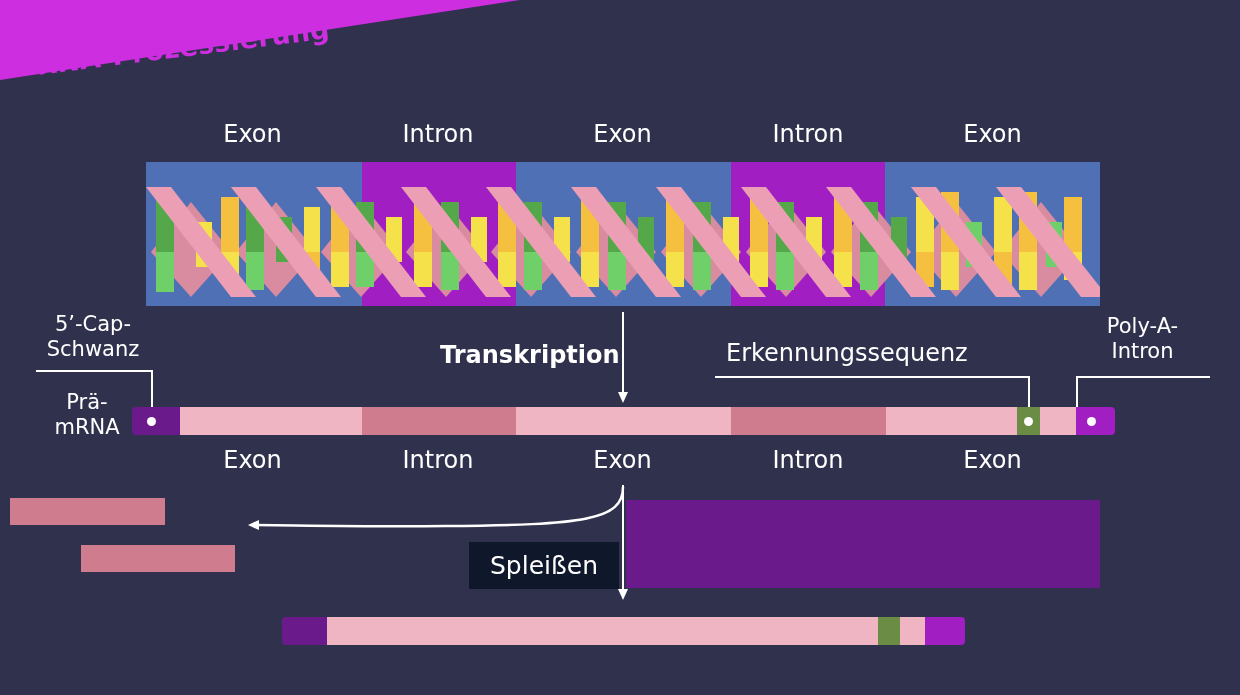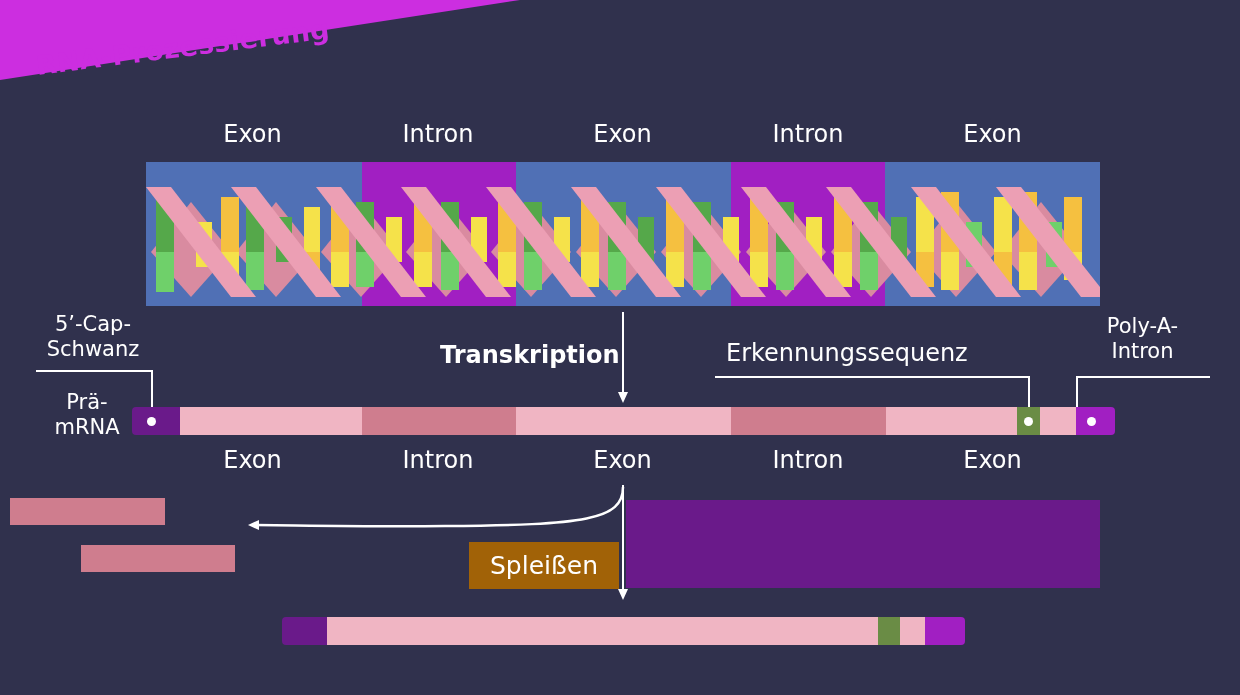--- a/index.html
+++ b/index.html
@@ -9,21 +9,21 @@
   .title { left:38px; top:50px; font-size:27px; font-weight:bold; color:#cc2ee0; transform:rotate(-7.2deg); transform-origin:left bottom; white-space:nowrap; letter-spacing:0.2px; }
   .lbl { font-size:24px; text-align:center; white-space:nowrap; line-height:1; }
   .small { font-size:21px; text-align:center; line-height:1.2; white-space:nowrap; }
   .seg { position:absolute; top:0; height:100%; }
   .bar { height:28px; }
   .bar .cap-l { border-radius:4px 0 0 4px; }
   .bar .cap-r { border-radius:0 4px 4px 0; }
   .dot { position:absolute; width:9px; height:9px; border-radius:50%; background:#fff; }
   .line { position:absolute; background:#fff; }
   .caption-box { background:#6a1a8a; font-size:25px; text-align:center; line-height:1.35; display:flex; align-items:center; justify-content:center; }
-  .splice-box { background:#a16207; font-size:25px; display:flex; align-items:center; justify-content:center; }
+  .splice-box { background:#0f172a; font-size:25px; display:flex; align-items:center; justify-content:center; }
   .frag { background:#cf7d8e; }
 </style>
 </head>
 <body>
 
 <svg class="abs banner" width="1240" height="100" viewBox="0 0 1240 100">
   <polygon points="0,0 520,0 0,80" fill="#cc2ee0"></polygon>
 </svg>
 <div class="abs title">RNA-Prozessierung</div>
 

